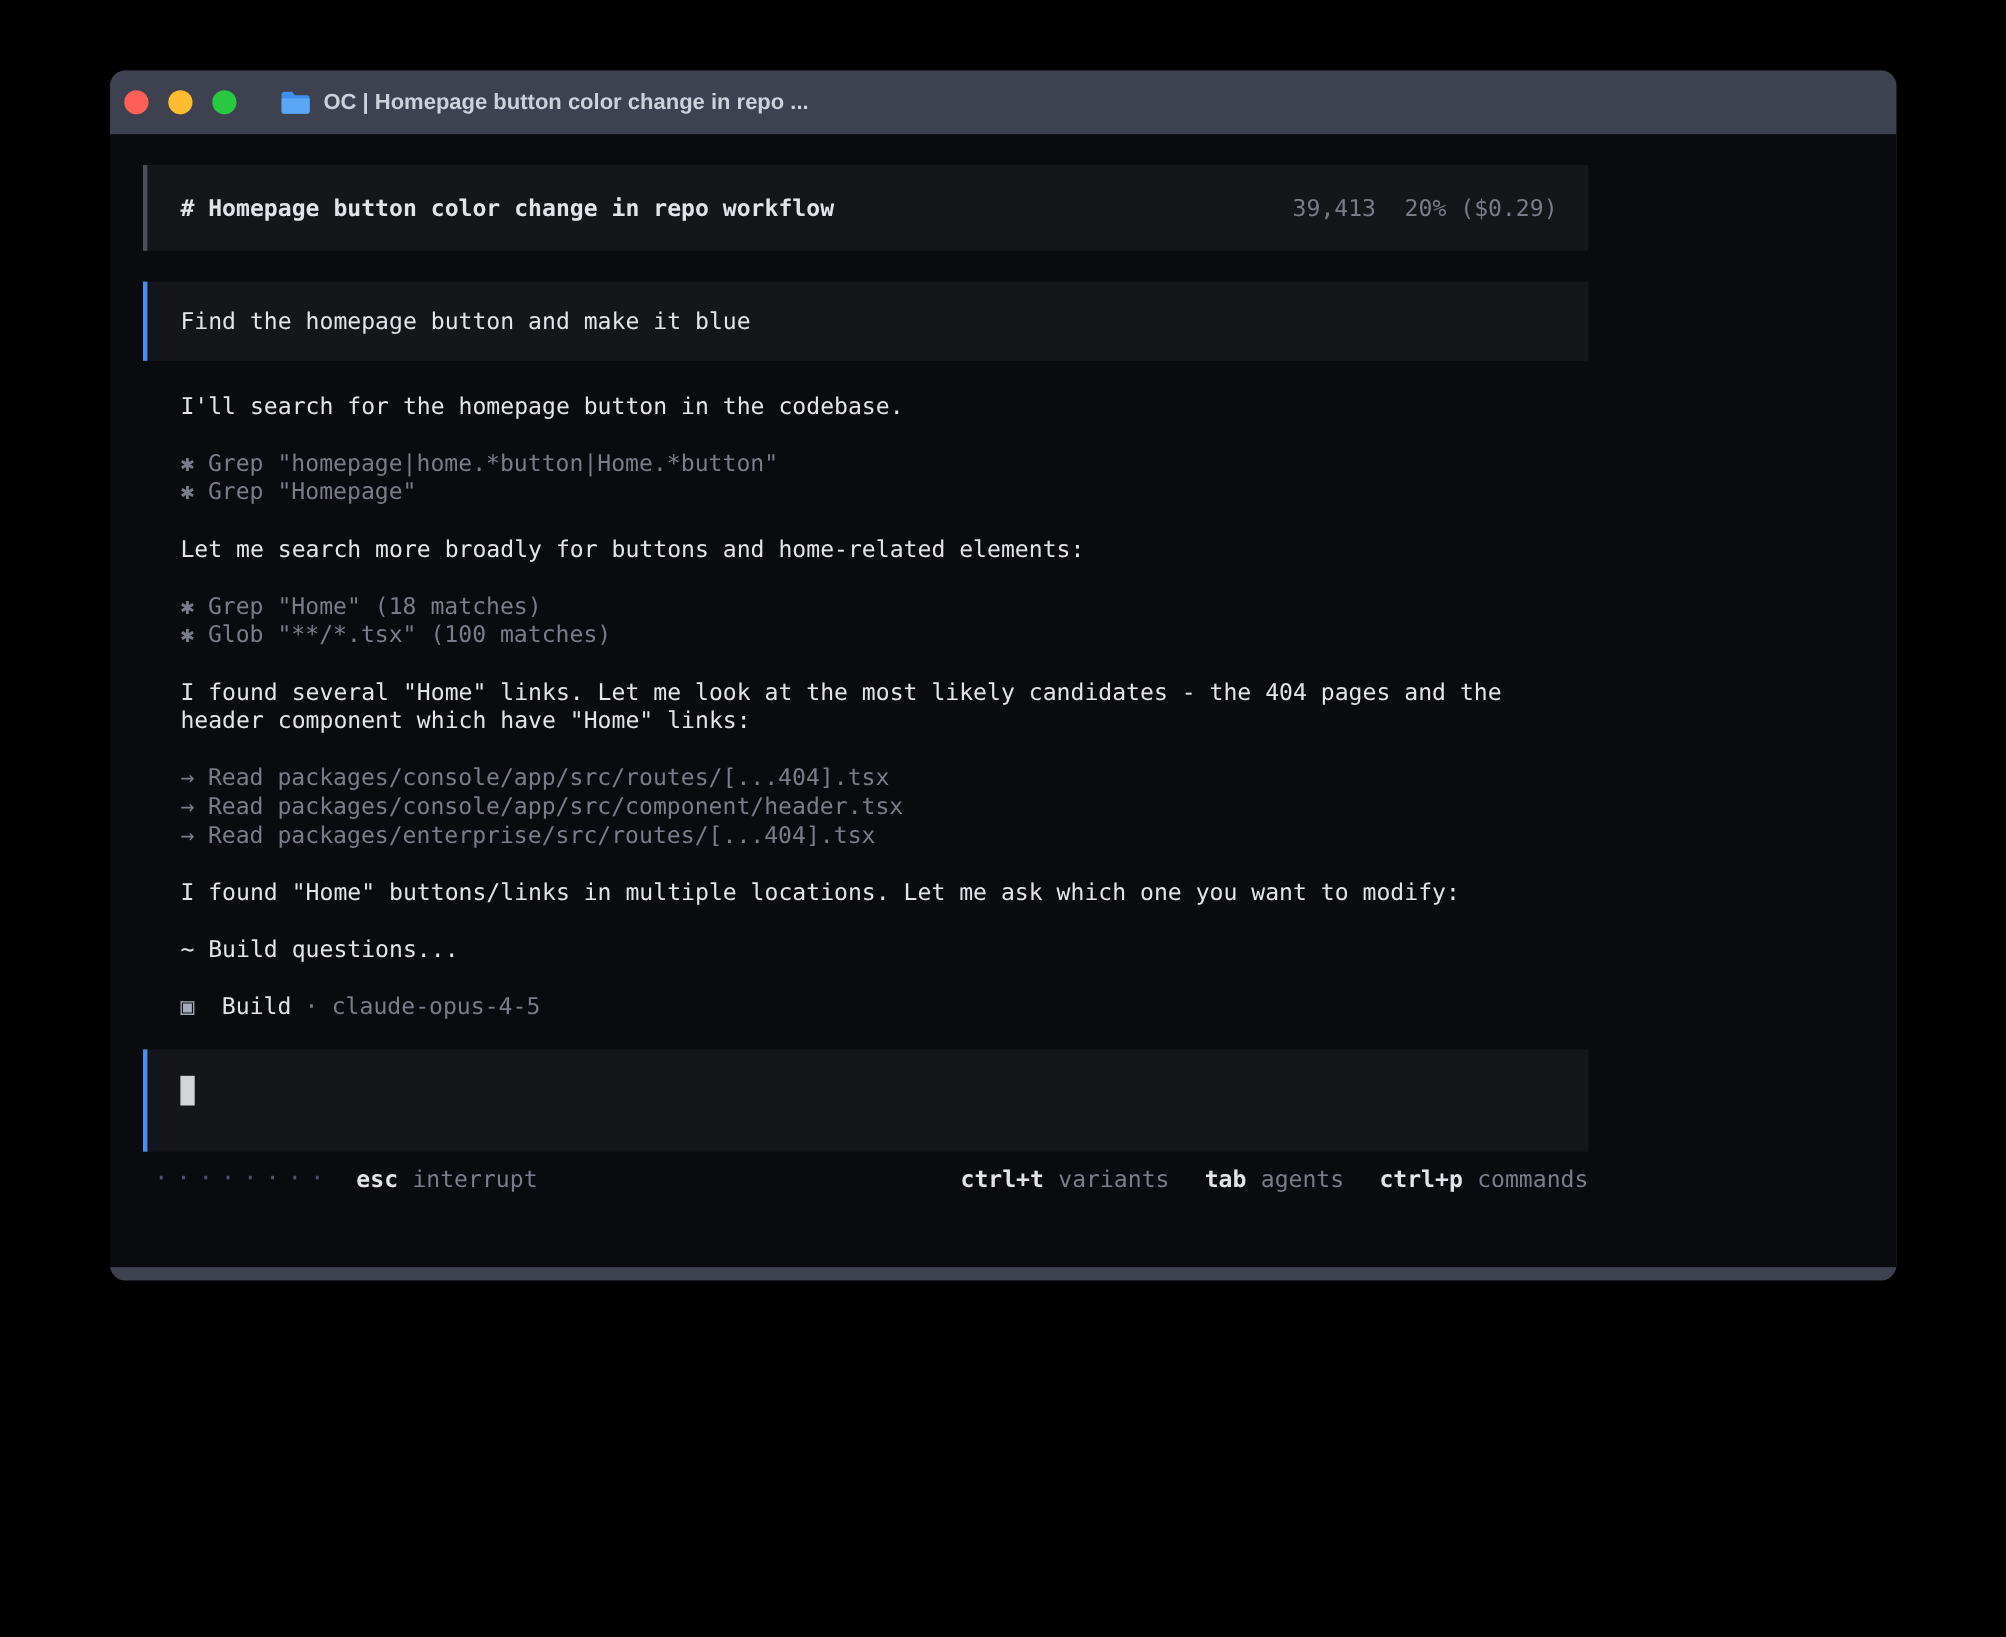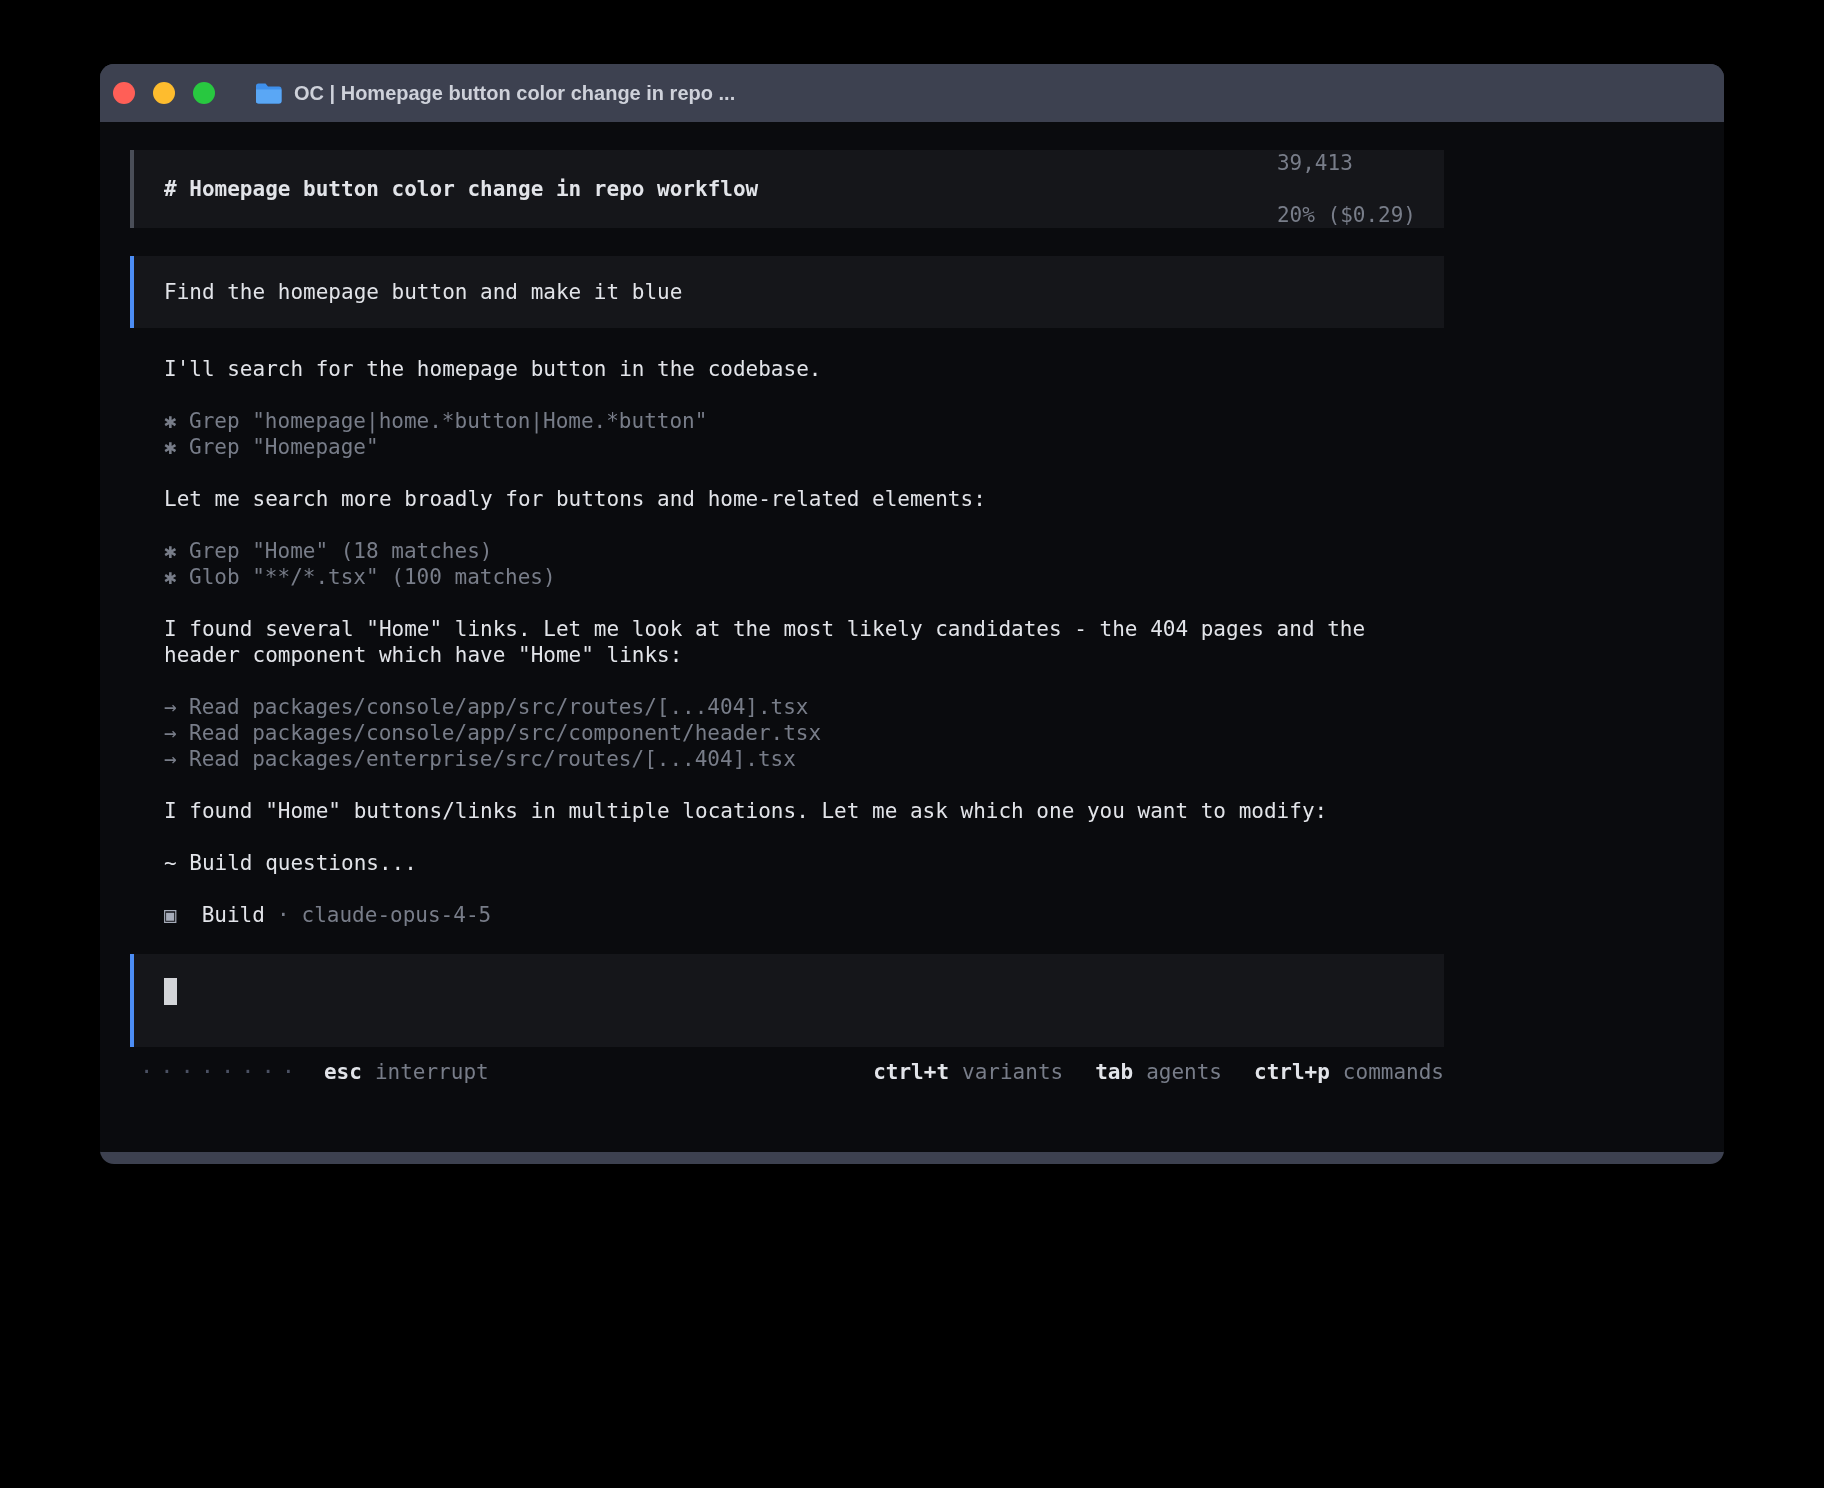--- a/index.html
+++ b/index.html
@@ -41,21 +41,21 @@
   .content{
     padding:28px 280px 0 30px;
     font-family:"DejaVu Sans Mono","Liberation Mono",monospace;
     font-size:21px;line-height:26px;color:var(--text-primary);
   }
   .session-header{
     height:78px;background:var(--block-bg);border-left:4px solid var(--border-muted);
     display:flex;align-items:center;justify-content:space-between;padding:0 28px 0 30px;
   }
   .s-title{font-weight:700;white-space:nowrap;}
-  .s-stats{color:var(--text-muted);display:flex;gap:26px;white-space:nowrap;flex-direction:column;}
+  .s-stats{color:var(--text-muted);display:flex;gap:26px;white-space:nowrap;}
   .user-block{
     margin-top:28px;background:var(--block-bg);
     border-left:4px solid var(--accent-blue);padding:23px 30px;
   }
   .convo{margin:28px 0 0 34px;}
   .group{margin-bottom:26px;}
   .line{margin:0;}
   .tool{color:var(--text-muted);white-space:nowrap;}
   .ticon{display:inline-block;width:25px;}
   .status-row{display:flex;align-items:center;}

